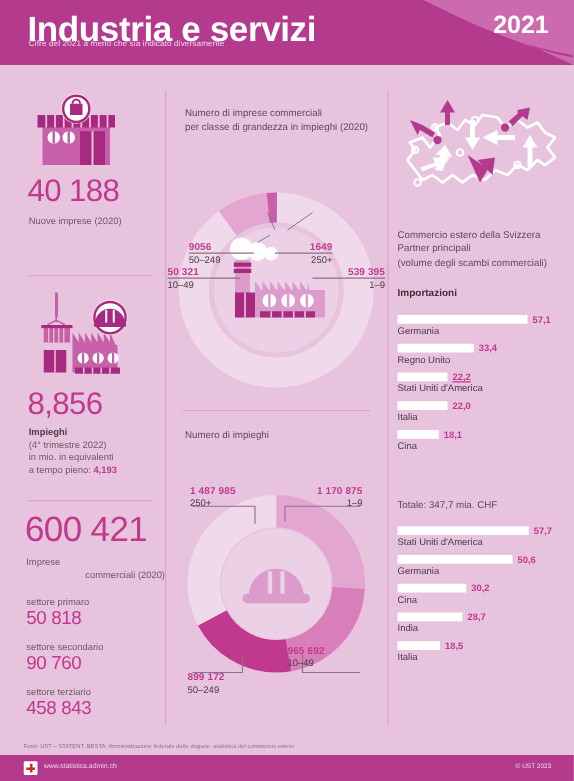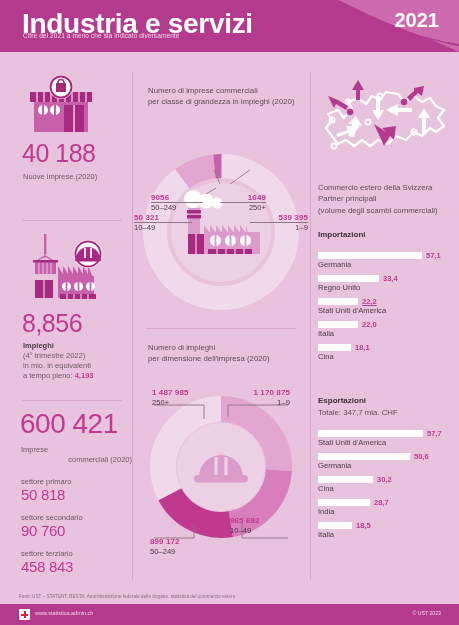--- a/index.html
+++ b/index.html
@@ -249,21 +249,20 @@
     <div style="position:absolute;left:118px;top:153px;width:58px;text-align:right;">
       <div class="cl-num">539 395</div>
       <div class="cl-rule"></div>
       <div class="cl-cat">1–9</div>
     </div>
 
     <div class="hdiv" style="position:absolute;left:14px;top:268px;width:150px;"></div>
 
     <div class="chart-title" style="position:absolute;left:16px;top:282px;width:160px;">
       <div>Numero di impieghi</div>
-      <div>per dimensione dell'impresa (2020)</div>
     </div>
 
     <svg width="178" height="175" viewBox="0 0 178 175" style="position:absolute;left:0;top:325px;">
       <g transform="translate(89,82)">
 
         <circle r="58" fill="none" stroke="#e2a6d0" stroke-width="26" stroke-dasharray="94.3 270.1" stroke-dashoffset="0" transform="rotate(-90)"></circle>
 
         <circle r="58" fill="none" stroke="#d87ebb" stroke-width="26" stroke-dasharray="77.8 286.6" stroke-dashoffset="-94.3" transform="rotate(-90)"></circle>
 
         <circle r="58" fill="none" stroke="#c0398f" stroke-width="26" stroke-dasharray="72.4 292.0" stroke-dashoffset="-172.1" transform="rotate(-90)"></circle>
@@ -362,21 +361,20 @@
         <div class="bar-cat">Italia</div>
       </div>
       <div class="bar-row" style="margin-top:5px;">
         <div class="bar" style="width:33px;"></div>
         <div class="bar-val" style="left:37px;">18,1</div>
         <div class="bar-cat">Cina</div>
       </div>
     </div>
 
     <div style="position:absolute;left:8px;top:336px;width:136px;">
-      <div class="r-head">Esportazioni</div>
       <div class="r-tot" style="margin-top:3px;">Totale: 347,7 mia. CHF</div>
 
       <div class="bar-row" style="margin-top:13px;">
         <div class="bar" style="width:105px;"></div>
         <div class="bar-val" style="left:109px;">57,7</div>
         <div class="bar-cat">Stati Uniti d'America</div>
       </div>
       <div class="bar-row" style="margin-top:5px;">
         <div class="bar" style="width:92px;"></div>
         <div class="bar-val" style="left:96px;">50,6</div>

